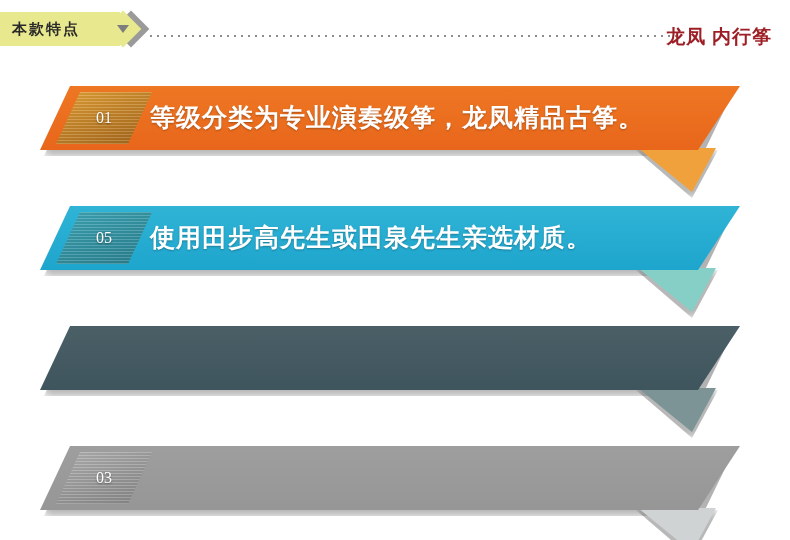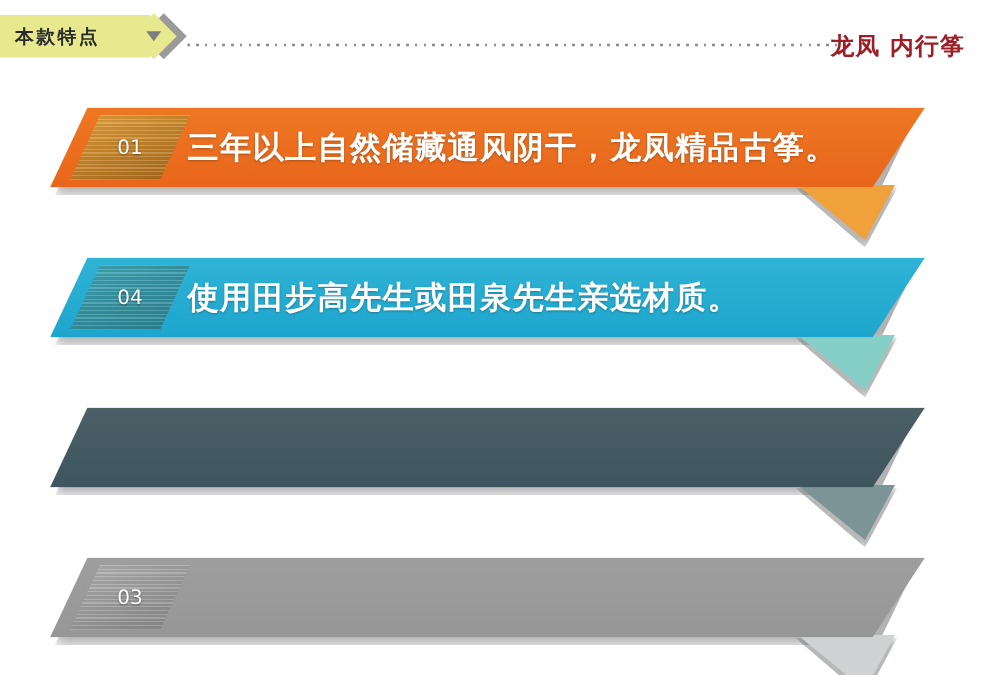--- a/index.html
+++ b/index.html
@@ -10,20 +10,21 @@
     background: #ffffff;
     font-family: "DejaVu Sans", "Liberation Sans", sans-serif;
     overflow: hidden;
   }
 
   #slide {
     position: relative;
     width: 705px;
     height: 540px;
     background: #ffffff;
+    font-family: Liberation Serif, serif;
   }
 
   
   .header {
     position: absolute;
     left: 0; top: 12px;
     width: 790px; height: 46px;
   }
   .header-plate {
     position: absolute;
@@ -179,30 +180,30 @@
   <div id="banners">
       <div class="banner" style="top: 82px;">
         <div class="ribbon-shadow"></div>
         <div class="ribbon-fold-shadow"></div>
         <div class="ribbon-fold" style="background: rgb(240, 161, 60);"></div>
         <div class="ribbon-body" style="background: linear-gradient(rgb(238, 119, 35) 0%, rgb(232, 102, 27) 100%);"></div>
         <div class="badge" style="background: linear-gradient(160deg, rgb(230, 164, 58) 0%, rgb(164, 101, 26) 100%);">
           <div class="badge-stripes"></div>
           <div class="badge-num">01</div>
         </div>
-        <div class="ribbon-text">三年以上自然储藏通风阴干，龙凤精品古筝。</div>
+        <div class="ribbon-text">等级分类为专业演奏级筝，龙凤精品古筝。</div>
       </div>
       <div class="banner" style="top: 202px;">
         <div class="ribbon-shadow"></div>
         <div class="ribbon-fold-shadow"></div>
         <div class="ribbon-fold" style="background: rgb(134, 207, 199);"></div>
         <div class="ribbon-body" style="background: linear-gradient(rgb(47, 180, 214) 0%, rgb(30, 165, 205) 100%);"></div>
         <div class="badge" style="background: linear-gradient(160deg, rgb(63, 168, 184) 0%, rgb(42, 127, 142) 100%);">
           <div class="badge-stripes"></div>
-          <div class="badge-num">04</div>
+          <div class="badge-num">05</div>
         </div>
         <div class="ribbon-text">使用田步高先生或田泉先生亲选材质。</div>
       </div>
       <div class="banner" style="top: 322px;">
         <div class="ribbon-shadow"></div>
         <div class="ribbon-fold-shadow"></div>
         <div class="ribbon-fold" style="background: rgb(125, 148, 151);"></div>
         <div class="ribbon-body" style="background: linear-gradient(rgb(74, 95, 102) 0%, rgb(63, 85, 93) 100%);"></div>
       </div>
       <div class="banner" style="top: 442px;">

